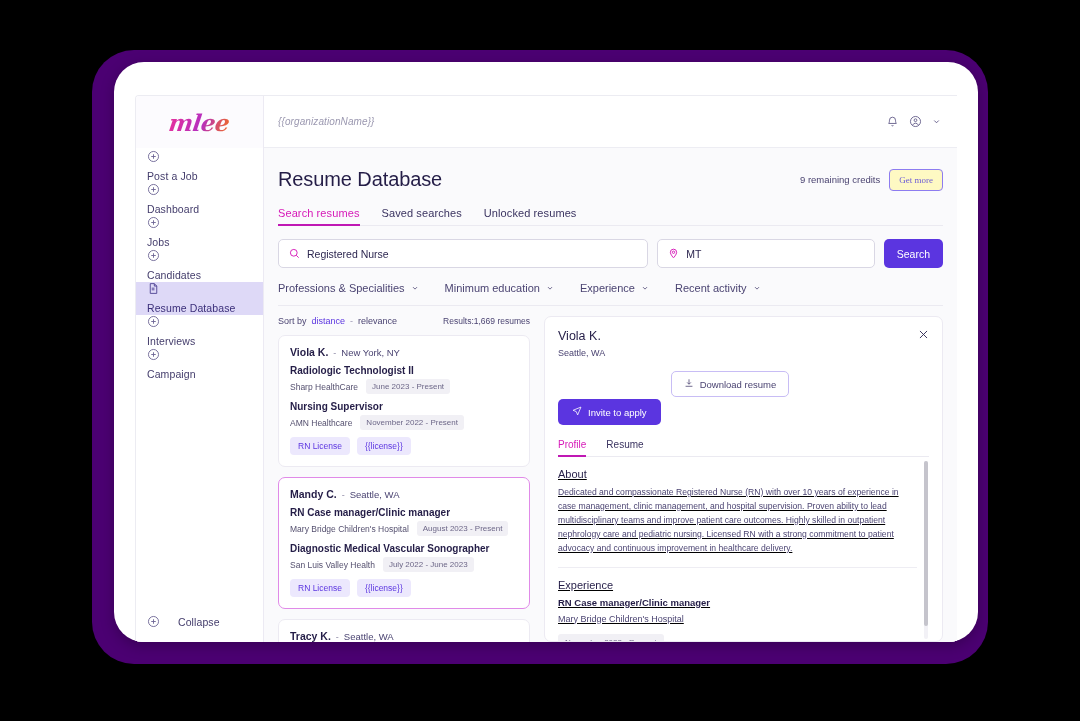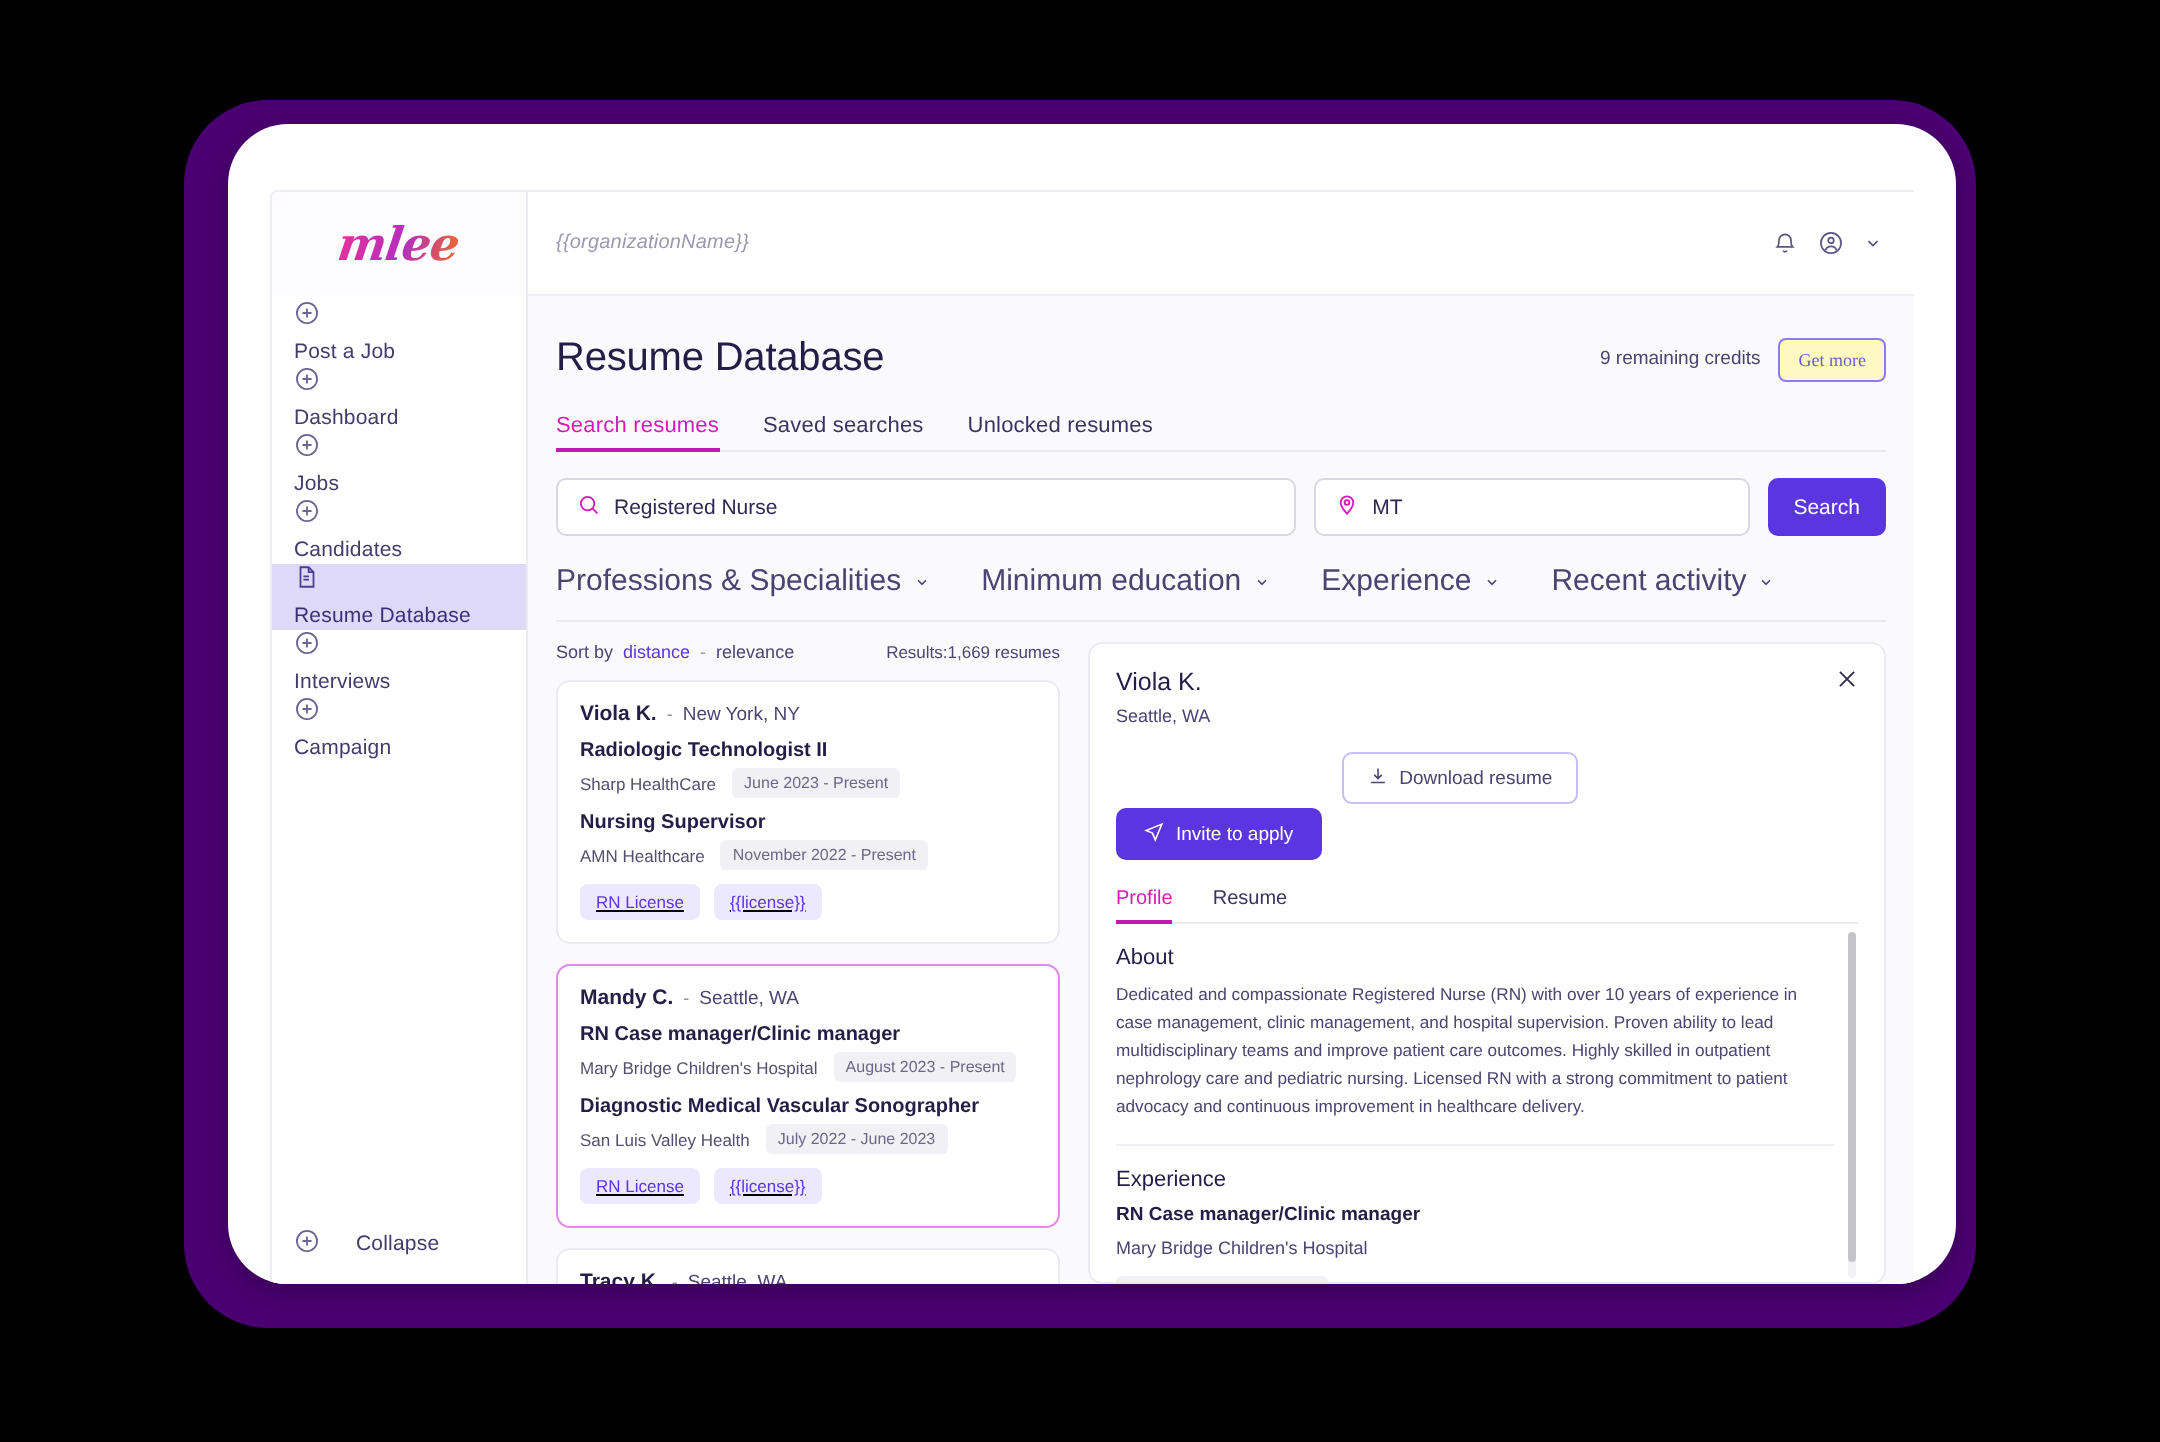--- a/index.html
+++ b/index.html
@@ -231,21 +231,21 @@
     gap: 26px;
     margin-top: 14px;
     padding-bottom: 11px;
     border-bottom: 1px solid #ebeaf1;
     flex-shrink: 0;
   }
   .filter {
     display: flex;
     align-items: center;
     gap: 6px;
-    font-size: 15px;
+    font-size: 11px;
     color: #4b4472;
     cursor: pointer;
     white-space: nowrap;
   }
 
   
   .results-area {
     display: flex;
     gap: 14px;
     flex: 1;
@@ -291,21 +291,21 @@
   .job-meta { display: flex; align-items: center; gap: 8px; margin-bottom: 7px; }
   .job-company { font-size: 8.5px; color: #55506f; white-space: nowrap; }
   .job-date {
     font-size: 8px;
     color: #6d6788;
     background: #f1f0f5;
     border-radius: 3px;
     padding: 3px 6px;
     white-space: nowrap;
   }
-  .tags { display: flex; gap: 7px; margin-top: 3px; text-decoration: underline; }
+  .tags { display: flex; gap: 7px; margin-top: 3px; }
   .tag {
     font-size: 8.5px;
     color: #5b35e0;
     background: #ece8fd;
     border-radius: 4px;
     padding: 4px 8px;
   }
 
   
   .detail {
@@ -381,20 +381,21 @@
     background: #c018b4;
   }
 
   .detail-body {
     flex: 1;
     overflow: hidden;
     padding-top: 11px;
     padding-right: 12px;
     position: relative;
     min-height: 0;
+    text-decoration: underline;
   }
   .sec-title { font-size: 11px; color: #241d47; margin-bottom: 6px; }
   .about-text {
     font-size: 8.6px;
     line-height: 1.62;
     color: #4b4472;
     padding-bottom: 11px;
     border-bottom: 1px solid #eeedf3;
   }
   .exp-block { padding-top: 11px; }

